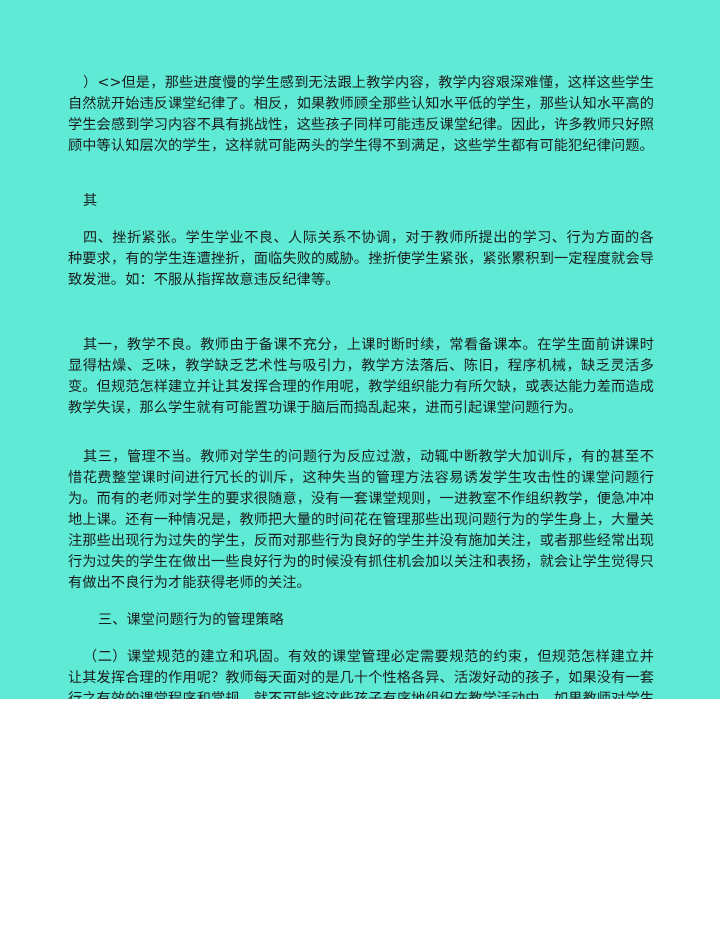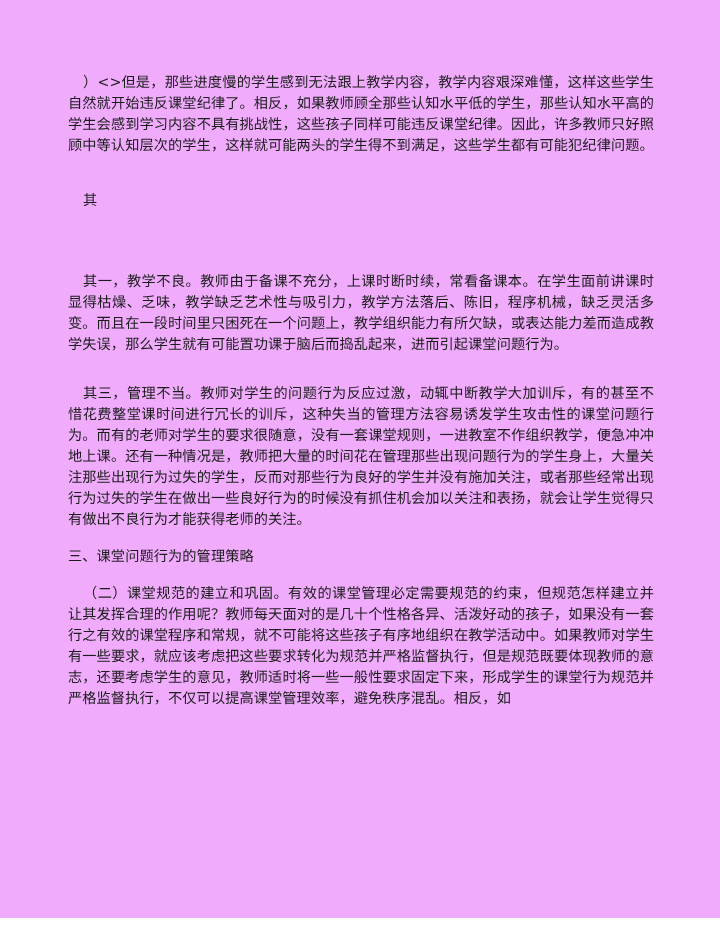--- a/index.html
+++ b/index.html
@@ -8,22 +8,22 @@
     padding: 0;
     background: #ffffff;
   }
   body {
     font-family: "DejaVu Serif", "Liberation Serif", serif;
     color: #1a1a1a;
   }
   #page {
     position: relative;
     width: 720px;
-    height: 918px;
-    background: #f0abfc;
+    height: 699px;
+    background: #5eead4;
     overflow: hidden;
     box-sizing: border-box;
   }
   #text-column {
     position: absolute;
     left: 68px;
     top: 72px;
     width: 586px;
   }
   .para {
@@ -33,20 +33,21 @@
     text-justify: inter-ideograph;
     text-indent: 15px;
     margin: 0;
     padding: 0;
     letter-spacing: 0.1px;
     word-break: break-all;
     color: #1c1c1c;
   }
   .para.no-indent {
     text-indent: 0;
+    margin-left: 30px;
   }
   
   .gap-normal { height: 18px; }
   .gap-large  { height: 44px; }
   .gap-small  { height: 16px; }
   .gap-tiny   { height: 14px; }
 </style>
 </head>
 <body>
 
@@ -57,24 +58,25 @@
 
     <div class="gap-normal"></div>
 
 
     <div class="gap-small"></div>
 
     <p class="para">其</p>
 
     <div class="gap-small"></div>
 
+    <p class="para">四、挫折紧张。学生学业不良、人际关系不协调，对于教师所提出的学习、行为方面的各种要求，有的学生连遭挫折，面临失败的威胁。挫折使学生紧张，紧张累积到一定程度就会导致发泄。如：不服从指挥故意违反纪律等。</p>
 
     <div class="gap-large"></div>
 
-    <p class="para">其一，教学不良。教师由于备课不充分，上课时断时续，常看备课本。在学生面前讲课时显得枯燥、乏味，教学缺乏艺术性与吸引力，教学方法落后、陈旧，程序机械，缺乏灵活多变。而且在一段时间里只困死在一个问题上，教学组织能力有所欠缺，或表达能力差而造成教学失误，那么学生就有可能置功课于脑后而捣乱起来，进而引起课堂问题行为。</p>
+    <p class="para">其一，教学不良。教师由于备课不充分，上课时断时续，常看备课本。在学生面前讲课时显得枯燥、乏味，教学缺乏艺术性与吸引力，教学方法落后、陈旧，程序机械，缺乏灵活多变。但规范怎样建立并让其发挥合理的作用呢，教学组织能力有所欠缺，或表达能力差而造成教学失误，那么学生就有可能置功课于脑后而捣乱起来，进而引起课堂问题行为。</p>
 
     <div class="gap-tiny"></div>
 
 
     <div class="gap-tiny"></div>
 
     <p class="para">其三，管理不当。教师对学生的问题行为反应过激，动辄中断教学大加训斥，有的甚至不惜花费整堂课时间进行冗长的训斥，这种失当的管理方法容易诱发学生攻击性的课堂问题行为。而有的老师对学生的要求很随意，没有一套课堂规则，一进教室不作组织教学，便急冲冲地上课。还有一种情况是，教师把大量的时间花在管理那些出现问题行为的学生身上，大量关注那些出现行为过失的学生，反而对那些行为良好的学生并没有施加关注，或者那些经常出现行为过失的学生在做出一些良好行为的时候没有抓住机会加以关注和表扬，就会让学生觉得只有做出不良行为才能获得老师的关注。</p>
 
     <div class="gap-small"></div>
 

